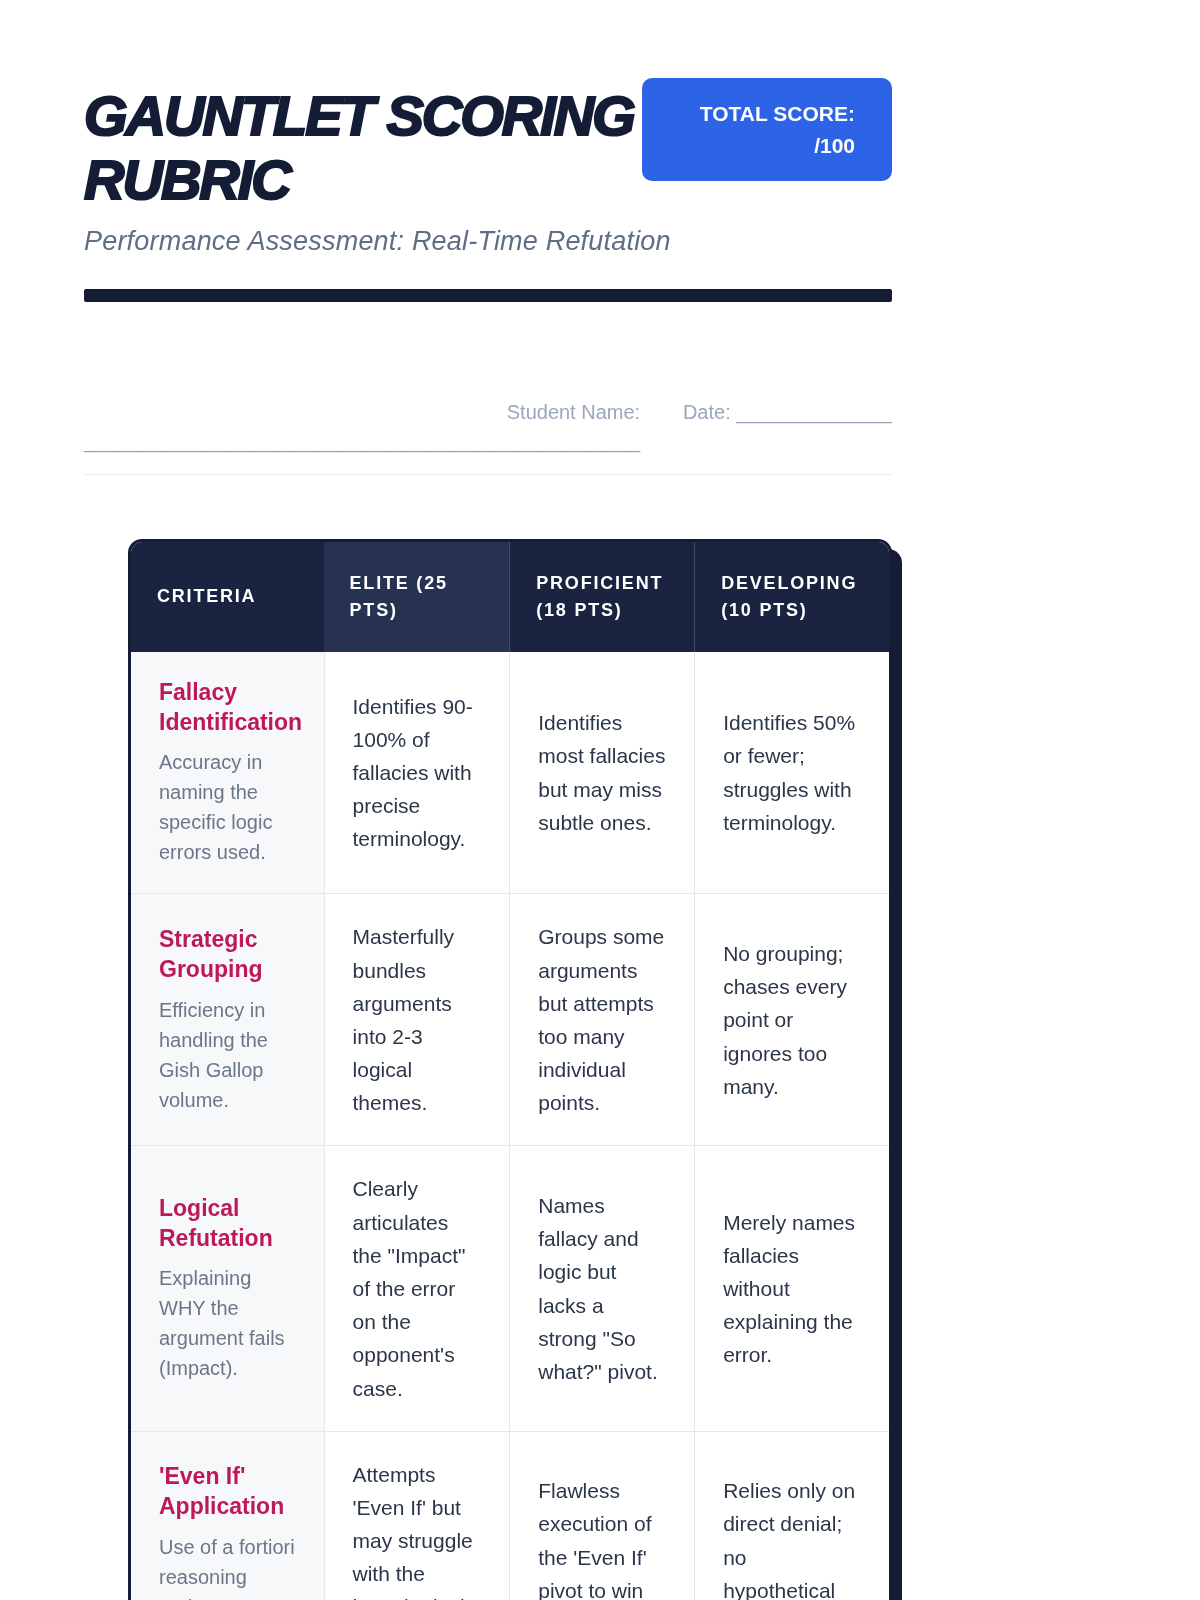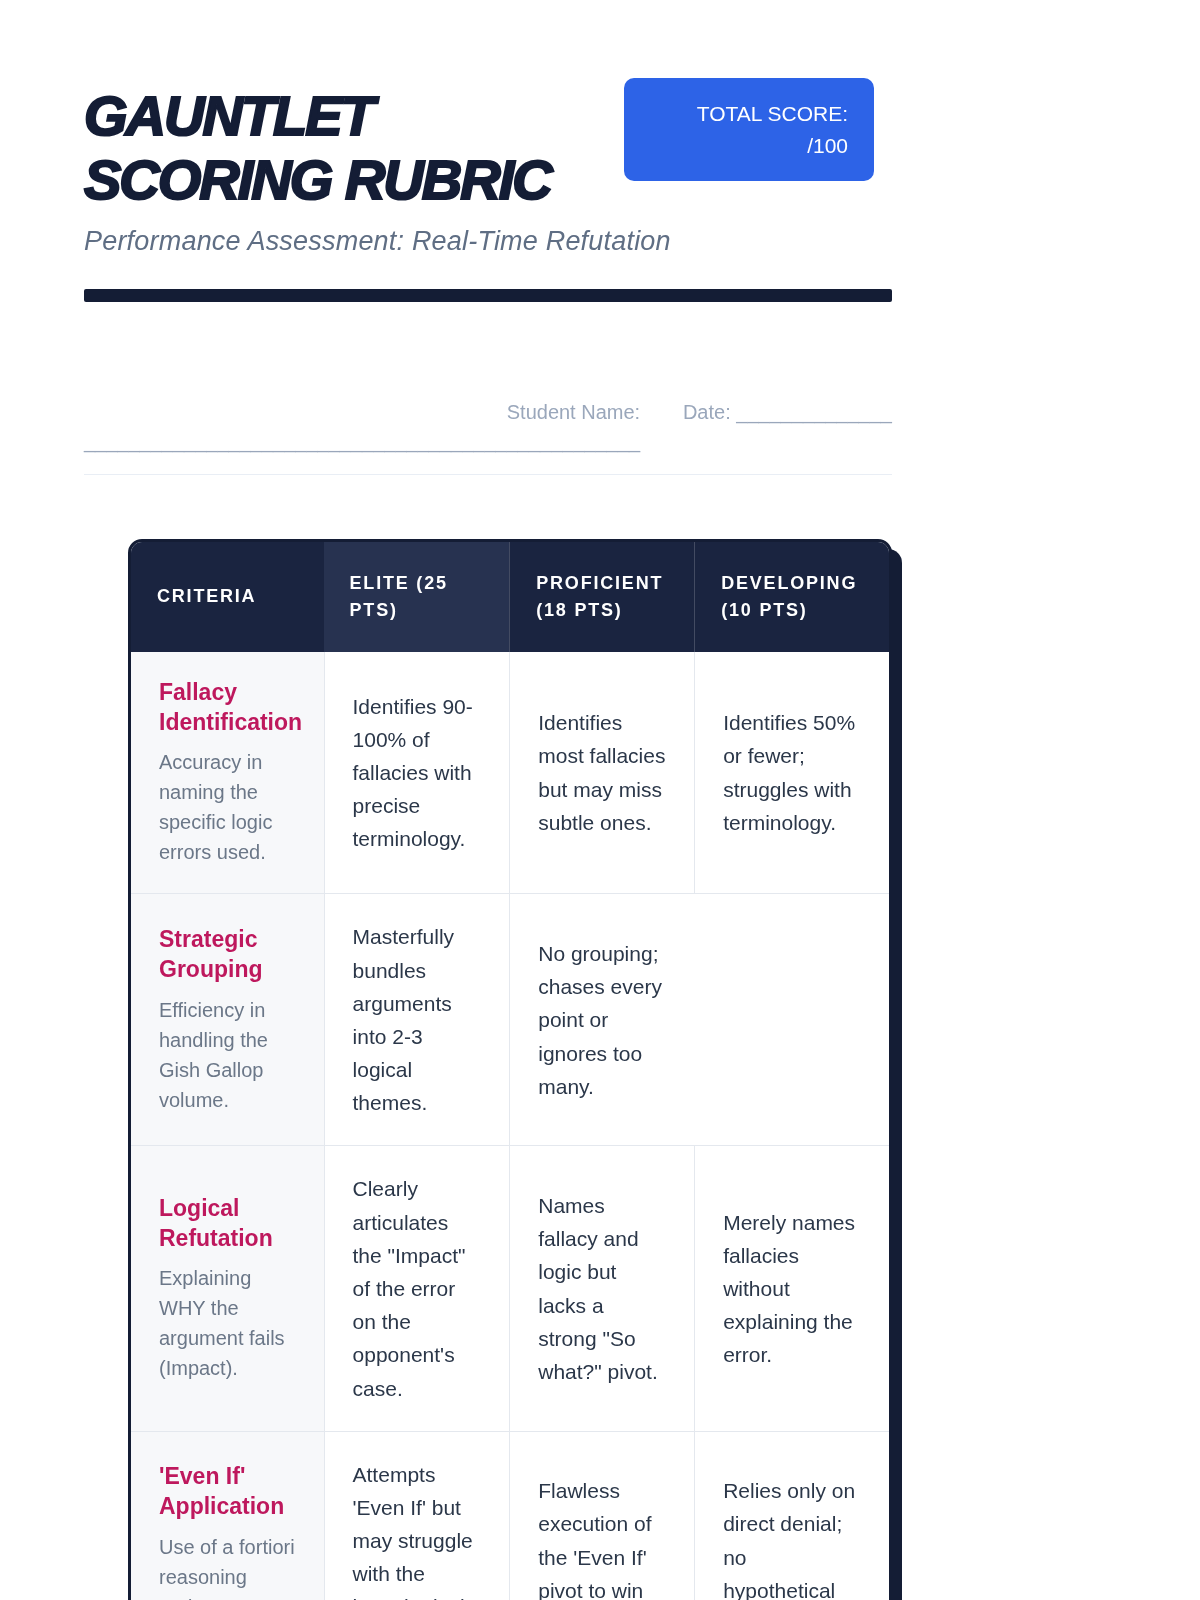--- a/index.html
+++ b/index.html
@@ -16,25 +16,24 @@
     font-weight: bold; font-style: italic;
     letter-spacing: -2px;
     color: #141d35;
     -webkit-text-stroke: 2.2px #141d35;
     text-transform: uppercase;
     margin-top: 6px;
   }
   .score-badge {
     background: #2d63e7; color: #ffffff;
     border-radius: 10px;
-    padding: 20px 26px;
+    padding: 20px 37px;
     min-width: 250px;
     text-align: right;
-    font-size: 21px; font-weight: normal; line-height: 1.5;
-    margin-right: 18px;
+    font-size: 21px; font-weight: bold; line-height: 1.5;
     margin-top: 0px;
   }
   .subtitle {
     margin-top: 14px;
     font-size: 27px; font-style: italic;
     color: #5f6e84;
     letter-spacing: 0.2px;
   }
   .divider-bar {
     margin-top: 32px;
@@ -156,20 +155,21 @@
           <div class="b-cell">Identifies most fallacies but may miss subtle ones.</div>
           <div class="b-cell">Identifies 50% or fewer; struggles with terminology.</div>
         </div>
 
         <div class="t-row">
           <div class="b-cell crit-cell">
             <div class="crit-name">Strategic Grouping</div>
             <div class="crit-desc">Efficiency in handling the Gish Gallop volume.</div>
           </div>
           <div class="b-cell">Masterfully bundles arguments into 2-3 logical themes.</div>
+          <div class="b-cell">Groups some arguments but attempts too many individual points.</div>
           <div class="b-cell">No grouping; chases every point or ignores too many.</div>
         </div>
 
         <div class="t-row">
           <div class="b-cell crit-cell">
             <div class="crit-name">Logical Refutation</div>
             <div class="crit-desc">Explaining WHY the argument fails (Impact).</div>
           </div>
           <div class="b-cell">Clearly articulates the "Impact" of the error on the opponent's case.</div>
           <div class="b-cell">Names fallacy and logic but lacks a strong "So what?" pivot.</div>

